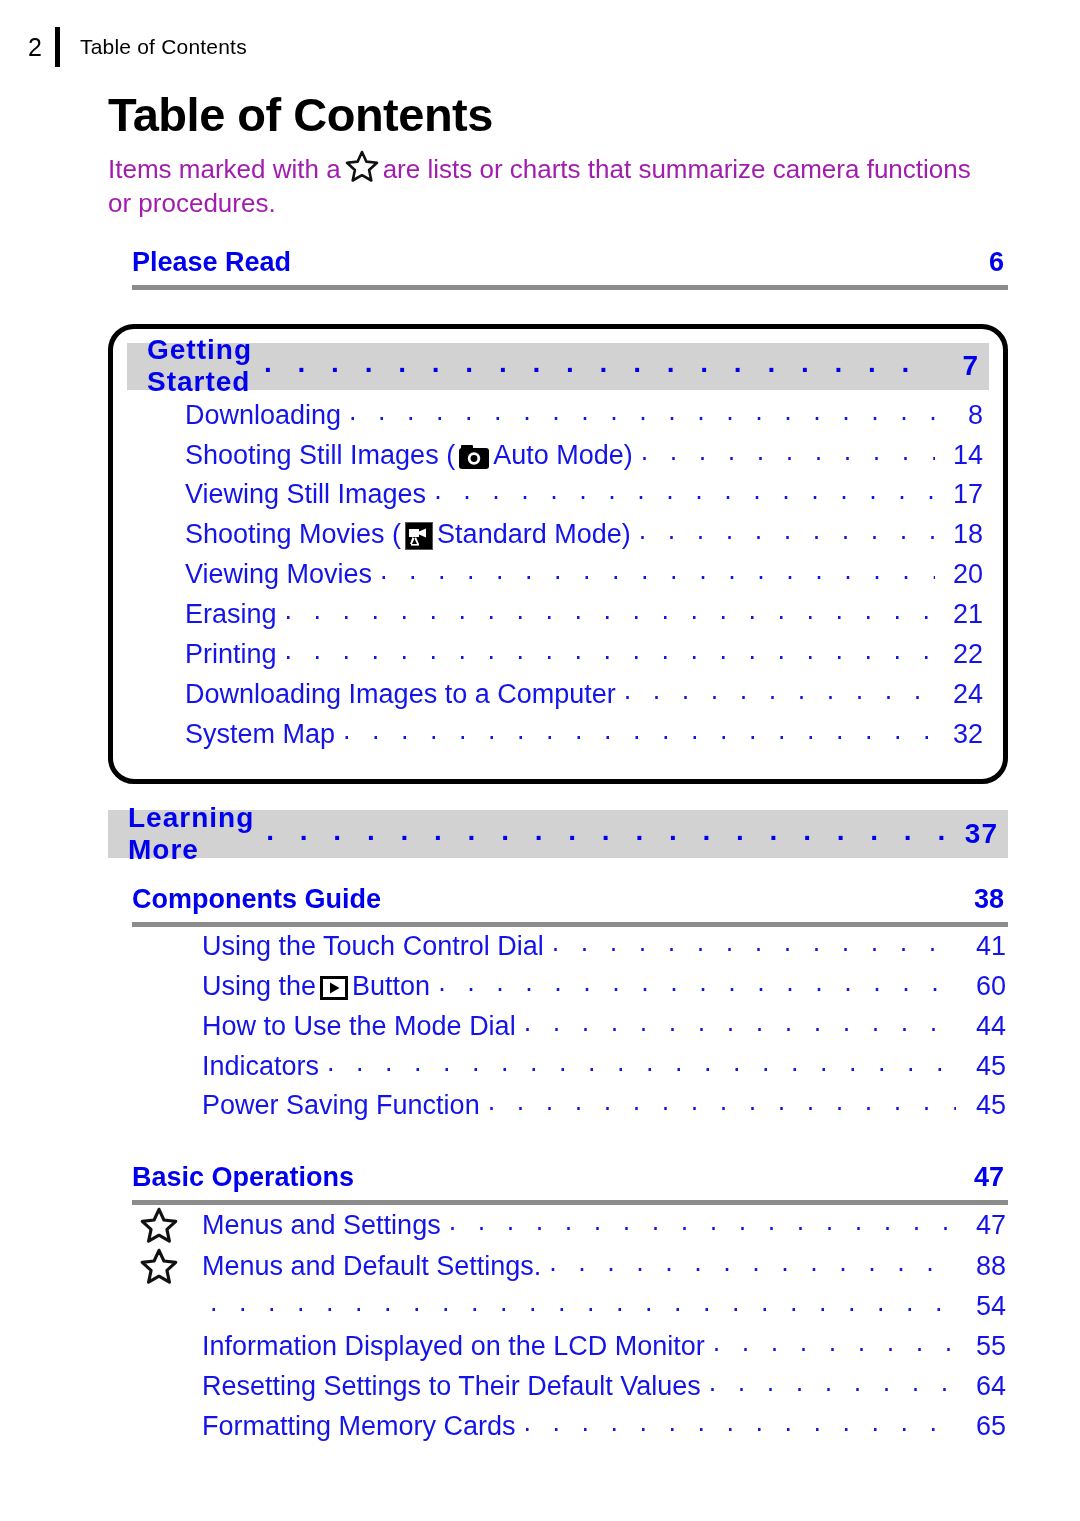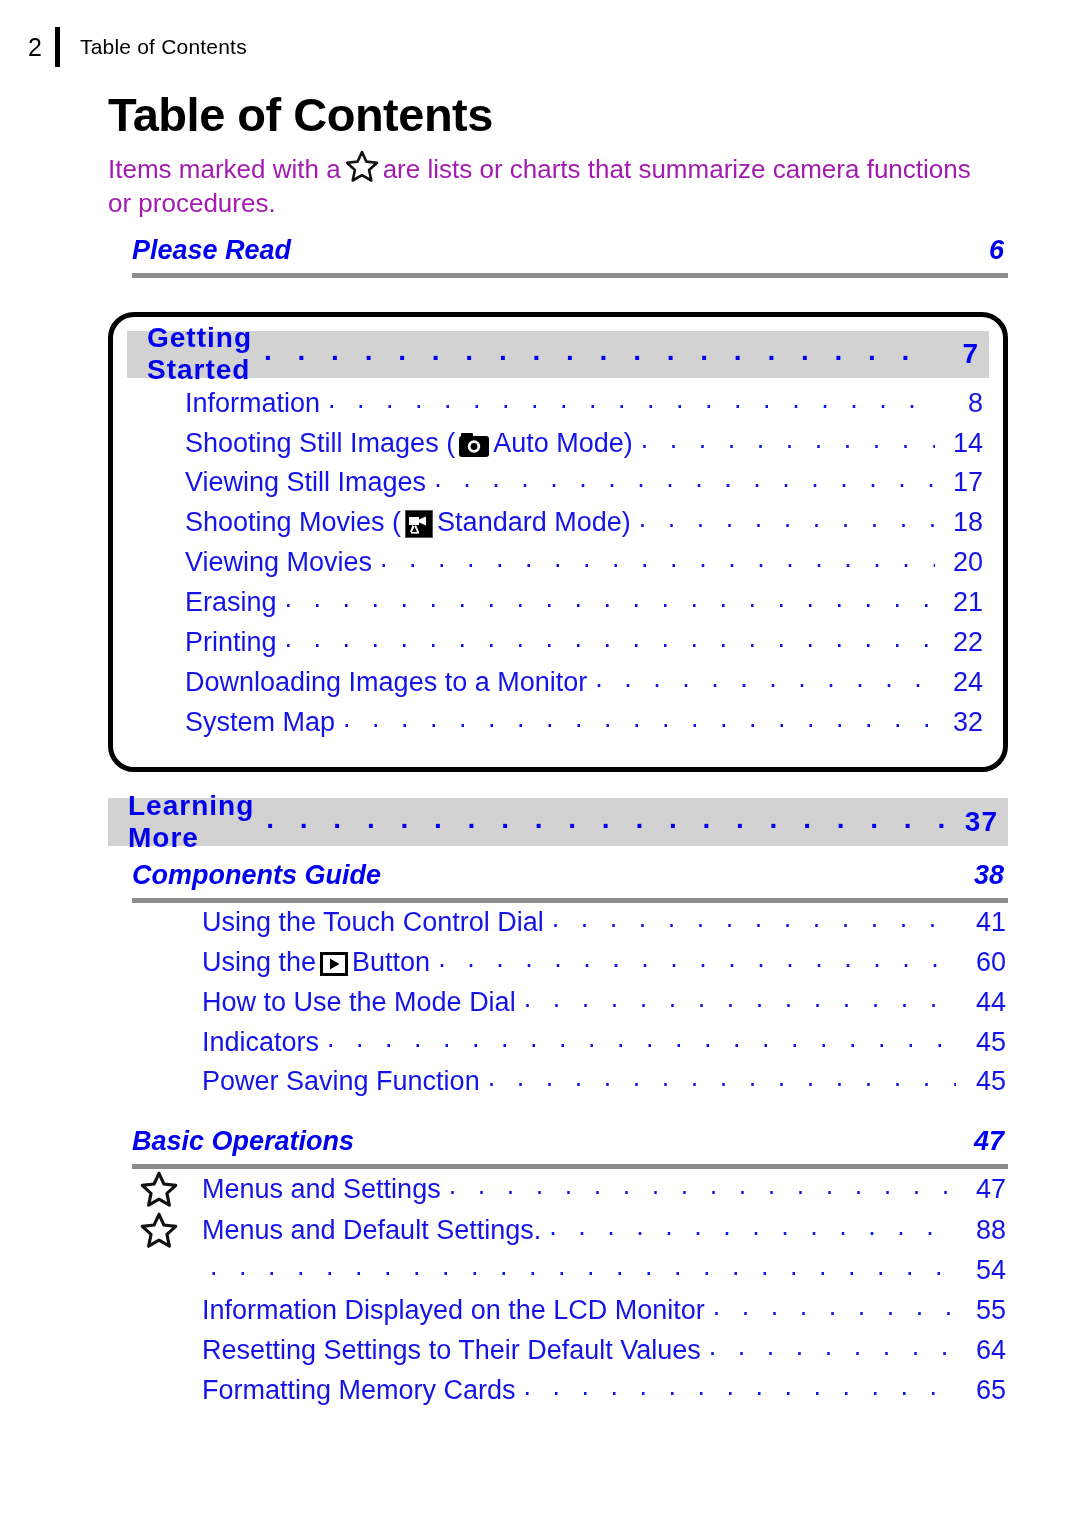--- a/index.html
+++ b/index.html
@@ -77,22 +77,21 @@
     margin: 0 4px;
   }
 
   
   .star-icon { display: inline-block; }
   .star-icon svg { display: block; }
 
   
   .section-head {
     position: relative;
-    margin-top: 14px;
-    font-style: italic;
+    margin-top: 26px;
   }
   .section-head .row {
     display: flex;
     align-items: baseline;
     justify-content: space-between;
     font-size: 27px;
     font-weight: bold;
     color: #0000EE;
     padding: 0 4px 0 24px;
   }
@@ -240,21 +239,21 @@
 
     <div class="banner">
       <span>Getting Started</span>
       <span class="leader">. . . . . . . . . . . . . . . . . . . . . . . . . . . . . . . . . . . . . . . . . . . . . . . . . . . . . . . . . . . . . . .</span>
       <span class="pg">7</span>
     </div>
 
     <div class="toc-list">
 
       <div class="toc-entry">
-        <span class="label">Information</span>
+        <span class="label">Downloading</span>
         <span class="leader">. . . . . . . . . . . . . . . . . . . . . . . . . . . . . . . . . . . . . . . . . . . . . . . . . . . . . . . . . . . . . . .</span>
         <span class="pg">8</span>
       </div>
 
       <div class="toc-entry">
         <span class="label">
           <span>Shooting Still Images (</span>
           <span class="icon-slot">
             <svg width="30" height="26" viewBox="0 0 30 26" aria-hidden="true">
               <rect x="2" y="1" width="12" height="5" rx="1" fill="#000000"></rect>
@@ -306,21 +305,21 @@
         <span class="pg">21</span>
       </div>
 
       <div class="toc-entry">
         <span class="label">Printing</span>
         <span class="leader">. . . . . . . . . . . . . . . . . . . . . . . . . . . . . . . . . . . . . . . . . . . . . . . . . . . . . . . . . . . . . . .</span>
         <span class="pg">22</span>
       </div>
 
       <div class="toc-entry">
-        <span class="label">Downloading Images to a Monitor</span>
+        <span class="label">Downloading Images to a Computer</span>
         <span class="leader">. . . . . . . . . . . . . . . . . . . . . . . . . . . . . . . . . . . . . . . . . . . . . . . . . . . . . . . . . . . . . . .</span>
         <span class="pg">24</span>
       </div>
 
       <div class="toc-entry">
         <span class="label">System Map</span>
         <span class="leader">. . . . . . . . . . . . . . . . . . . . . . . . . . . . . . . . . . . . . . . . . . . . . . . . . . . . . . . . . . . . . . .</span>
         <span class="pg">32</span>
       </div>
 

